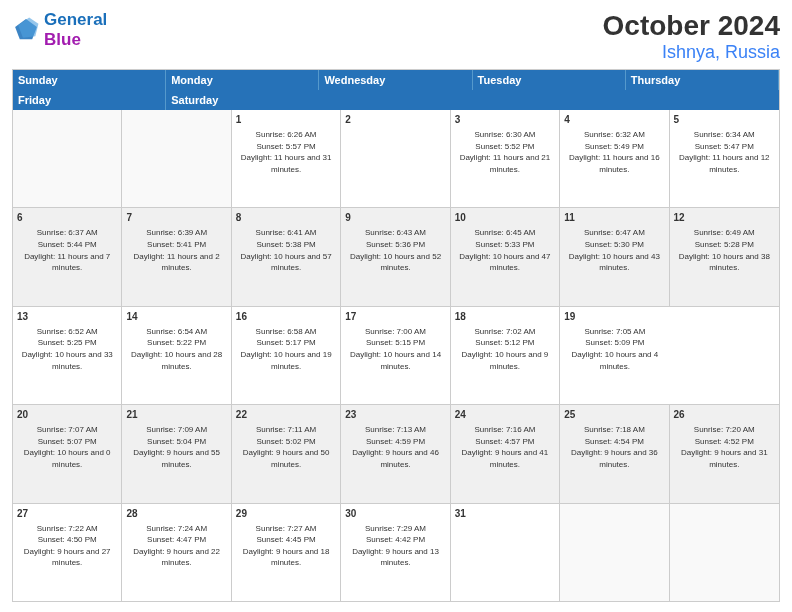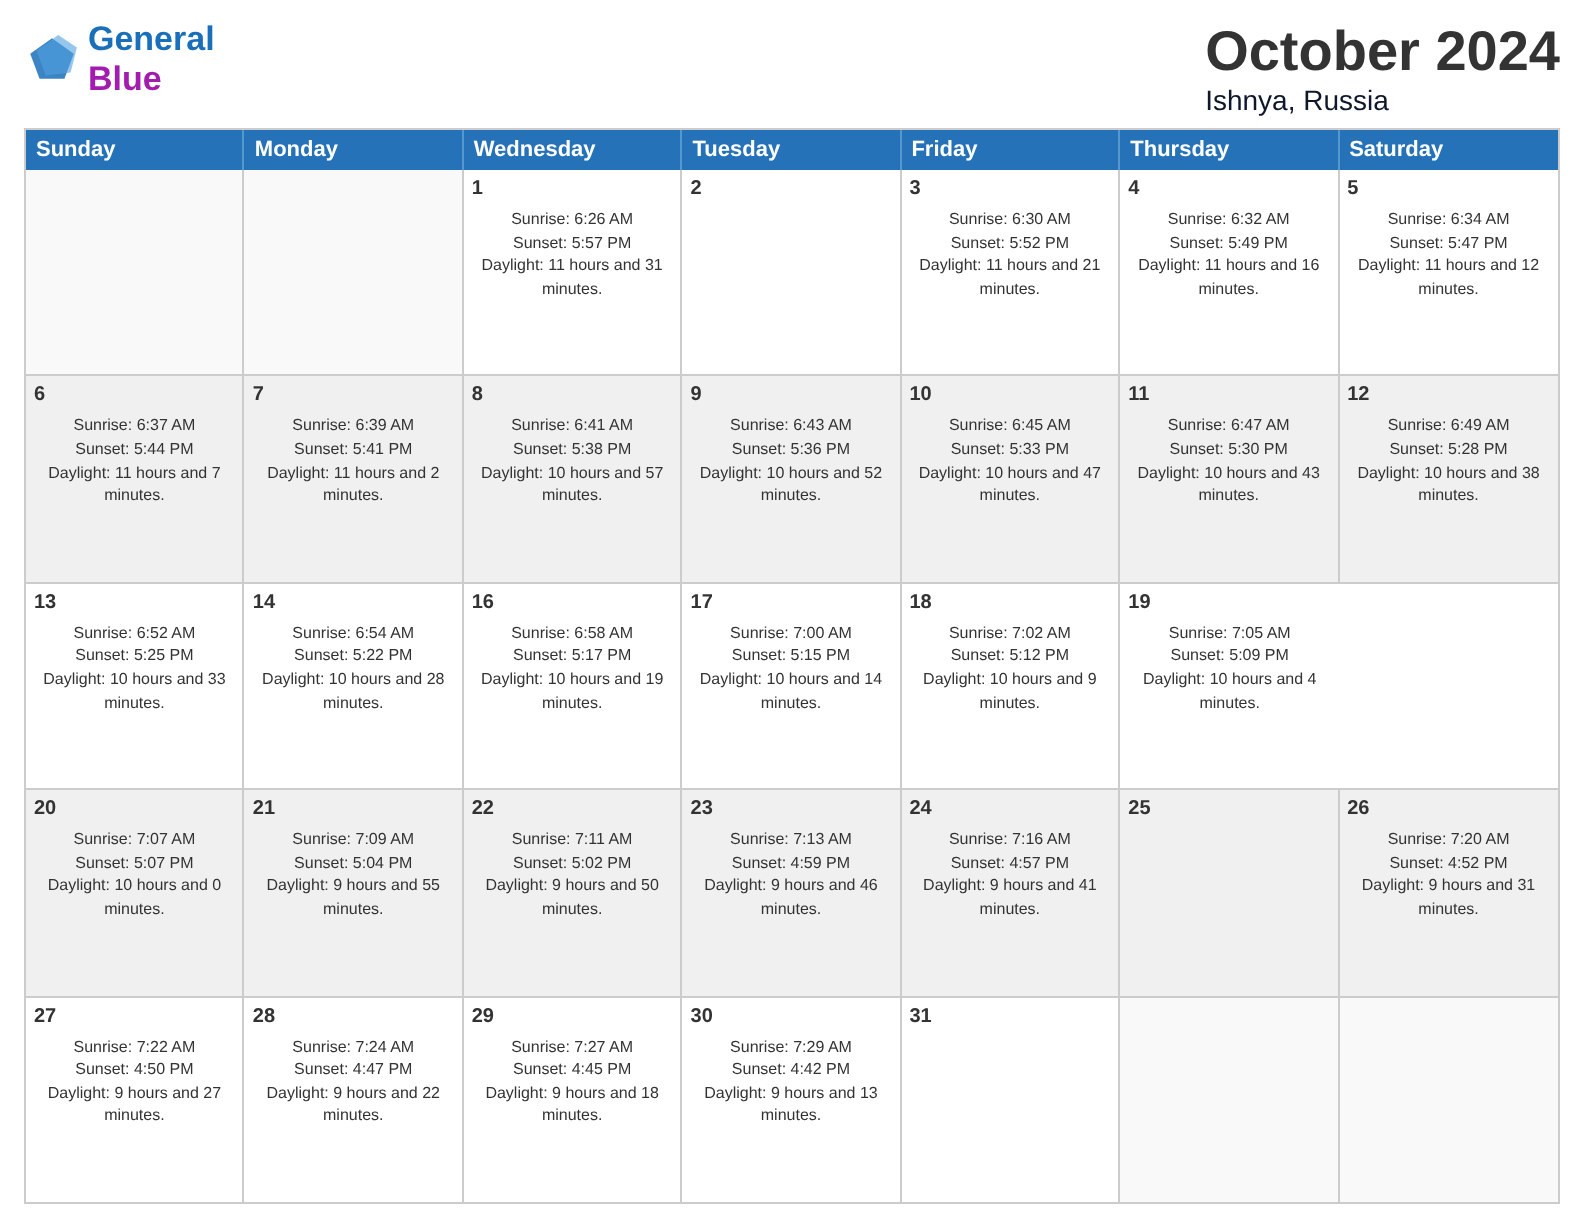--- a/index.html
+++ b/index.html
@@ -36,39 +36,40 @@
       line-height: 1.2;
     }
     .logo-text span {
       color: #1a6fba;
     }
     .logo-icon {
       width: 28px;
       height: 28px;
     }
     .title-block {
+      text-align: right;
     }
     .title-block .month-year {
       font-size: 28px;
       font-weight: bold;
       color: #333;
     }
     .title-block .location {
-      font-size: 14px;
-      color: #0f172a;
+      font-size: 18px;
+      color: #3b82f6;
     }
     .calendar {
       flex: 1;
       display: flex;
       flex-direction: column;
       border: 1px solid #ccc;
     }
     .cal-header {
       display: grid;
-      grid-template-columns: repeat(7, 1fr);
+      grid-template-columns: repeat(5, 1fr);
       background: #2672b8;
     }
     .cal-header-cell {
       color: #fff;
       font-size: 11px;
       font-weight: bold;
       padding: 4px 5px;
       text-align: left;
       border-right: 1px solid #5599cc;
     }
@@ -130,22 +131,22 @@
       <div class="location">Ishnya, Russia</div>
     </div>
   </div>
 
   <div class="calendar">
     <div class="cal-header">
       <div class="cal-header-cell">Sunday</div>
       <div class="cal-header-cell">Monday</div>
       <div class="cal-header-cell">Wednesday</div>
       <div class="cal-header-cell">Tuesday</div>
+      <div class="cal-header-cell">Thursday</div>
       <div class="cal-header-cell">Friday</div>
-      <div class="cal-header-cell">Thursday</div>
       <div class="cal-header-cell">Saturday</div>
     </div>
     <div class="cal-body" id="cal-body">
         <div class="cal-row">
           <div class="cal-cell empty"></div>
           <div class="cal-cell empty"></div>
           <div class="cal-cell">
             <span class="day-num">1</span>
             <div class="cell-info"><span>Sunrise: 6:26 AM</span><br><span>Sunset: 5:57 PM</span><br><span>Daylight: 11 hours and 31 minutes.</span></div>
           </div>
@@ -237,20 +238,21 @@
           <div class="cal-cell shaded">
             <span class="day-num">23</span>
             <div class="cell-info"><span>Sunrise: 7:13 AM</span><br><span>Sunset: 4:59 PM</span><br><span>Daylight: 9 hours and 46 minutes.</span></div>
           </div>
           <div class="cal-cell shaded">
             <span class="day-num">24</span>
             <div class="cell-info"><span>Sunrise: 7:16 AM</span><br><span>Sunset: 4:57 PM</span><br><span>Daylight: 9 hours and 41 minutes.</span></div>
           </div>
           <div class="cal-cell shaded">
             <span class="day-num">25</span>
+            <div class="cell-info"><span>Sunrise: 7:18 AM</span><br><span>Sunset: 4:54 PM</span><br><span>Daylight: 9 hours and 36 minutes.</span></div>
           </div>
           <div class="cal-cell shaded">
             <span class="day-num">26</span>
             <div class="cell-info"><span>Sunrise: 7:20 AM</span><br><span>Sunset: 4:52 PM</span><br><span>Daylight: 9 hours and 31 minutes.</span></div>
           </div>
         </div>
         <div class="cal-row">
           <div class="cal-cell">
             <span class="day-num">27</span>
             <div class="cell-info"><span>Sunrise: 7:22 AM</span><br><span>Sunset: 4:50 PM</span><br><span>Daylight: 9 hours and 27 minutes.</span></div>

